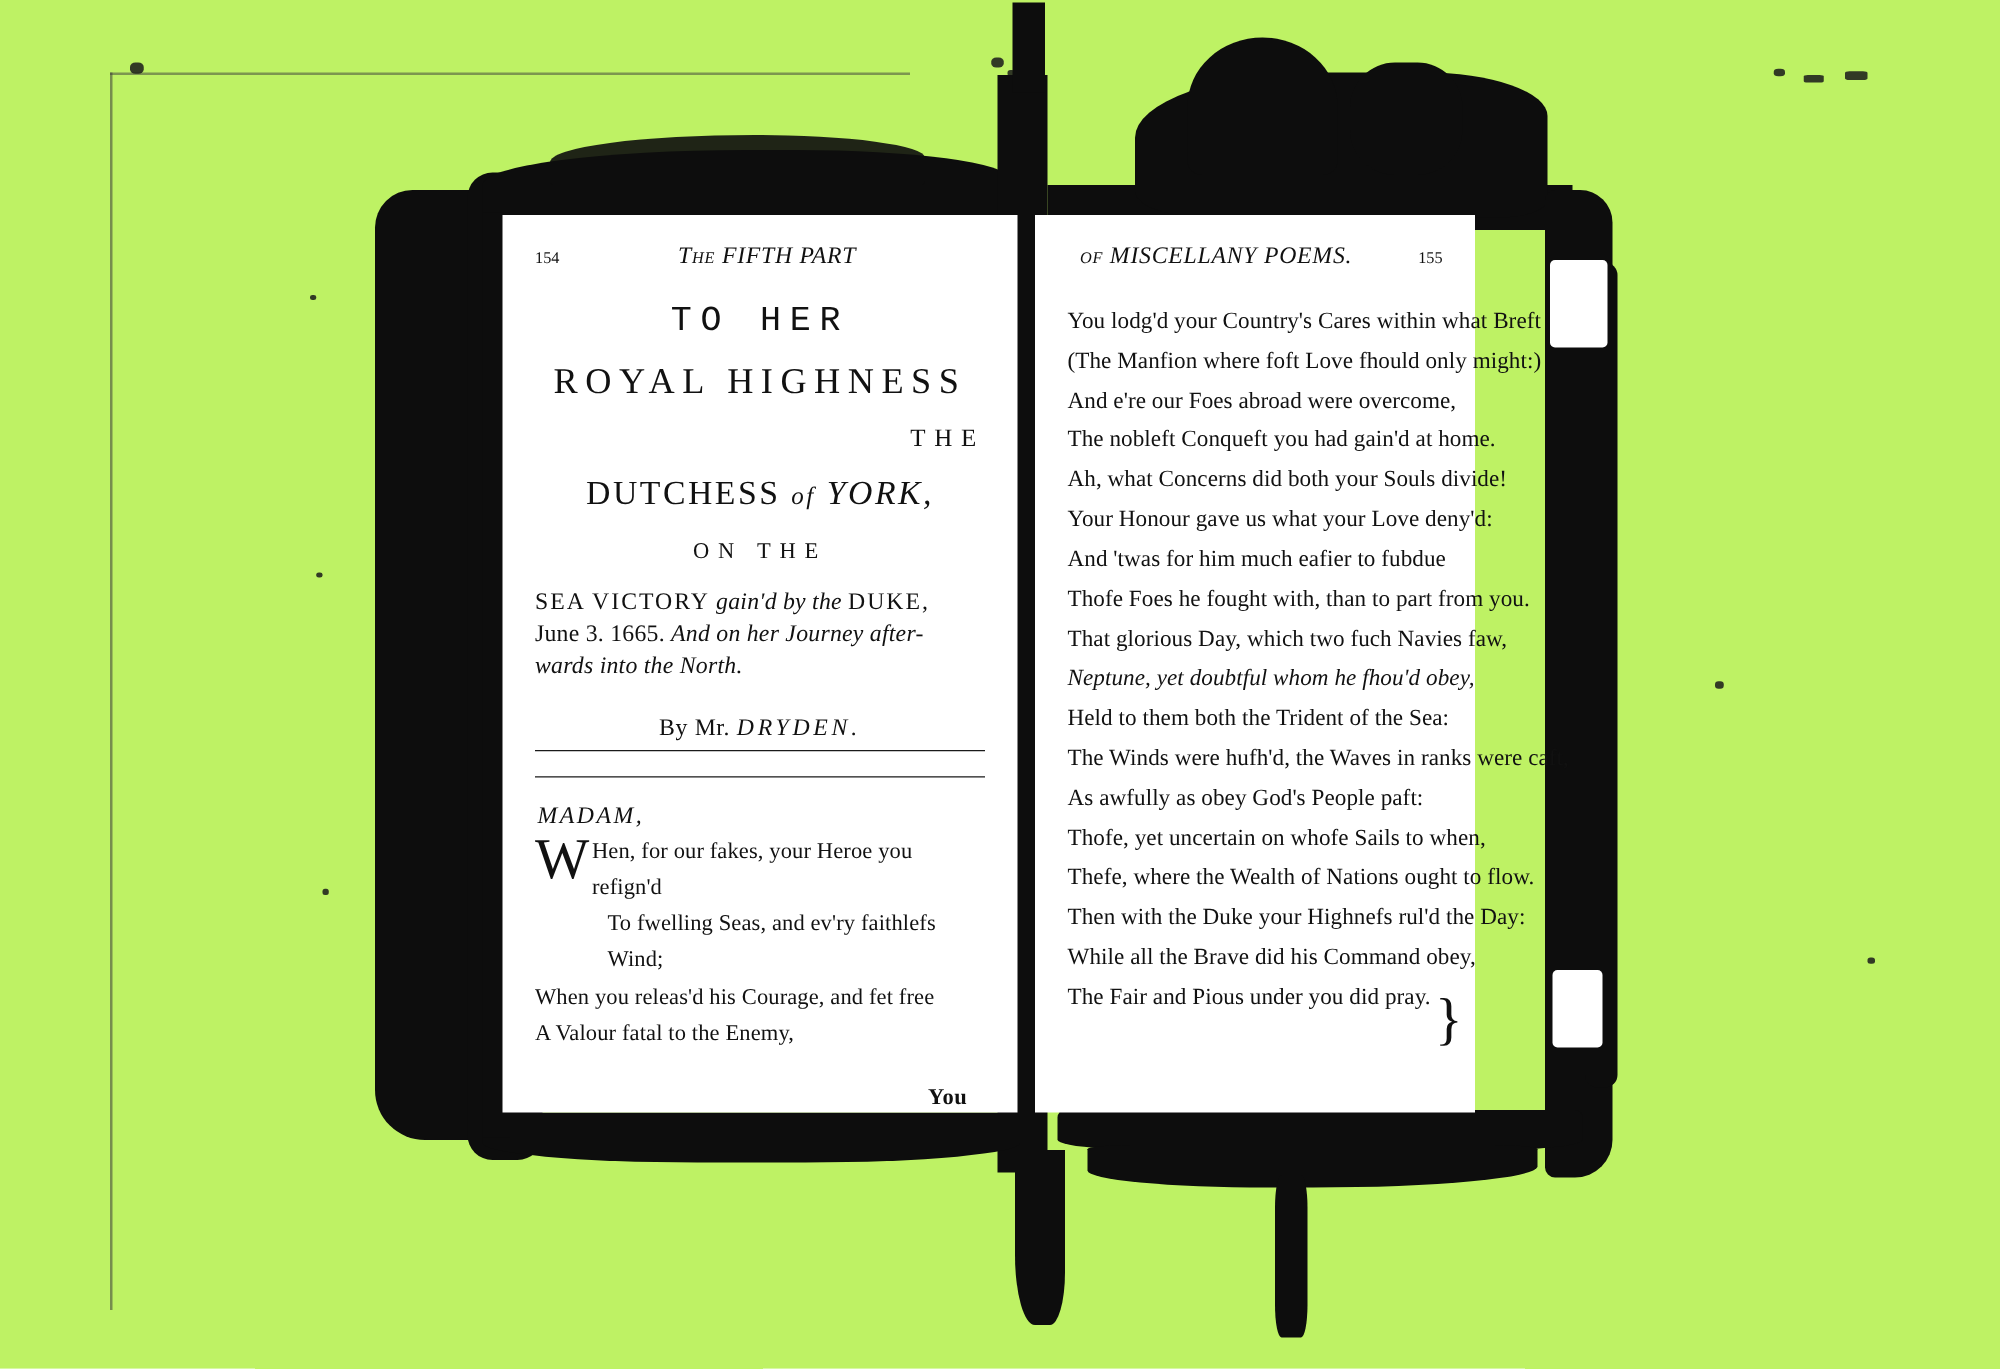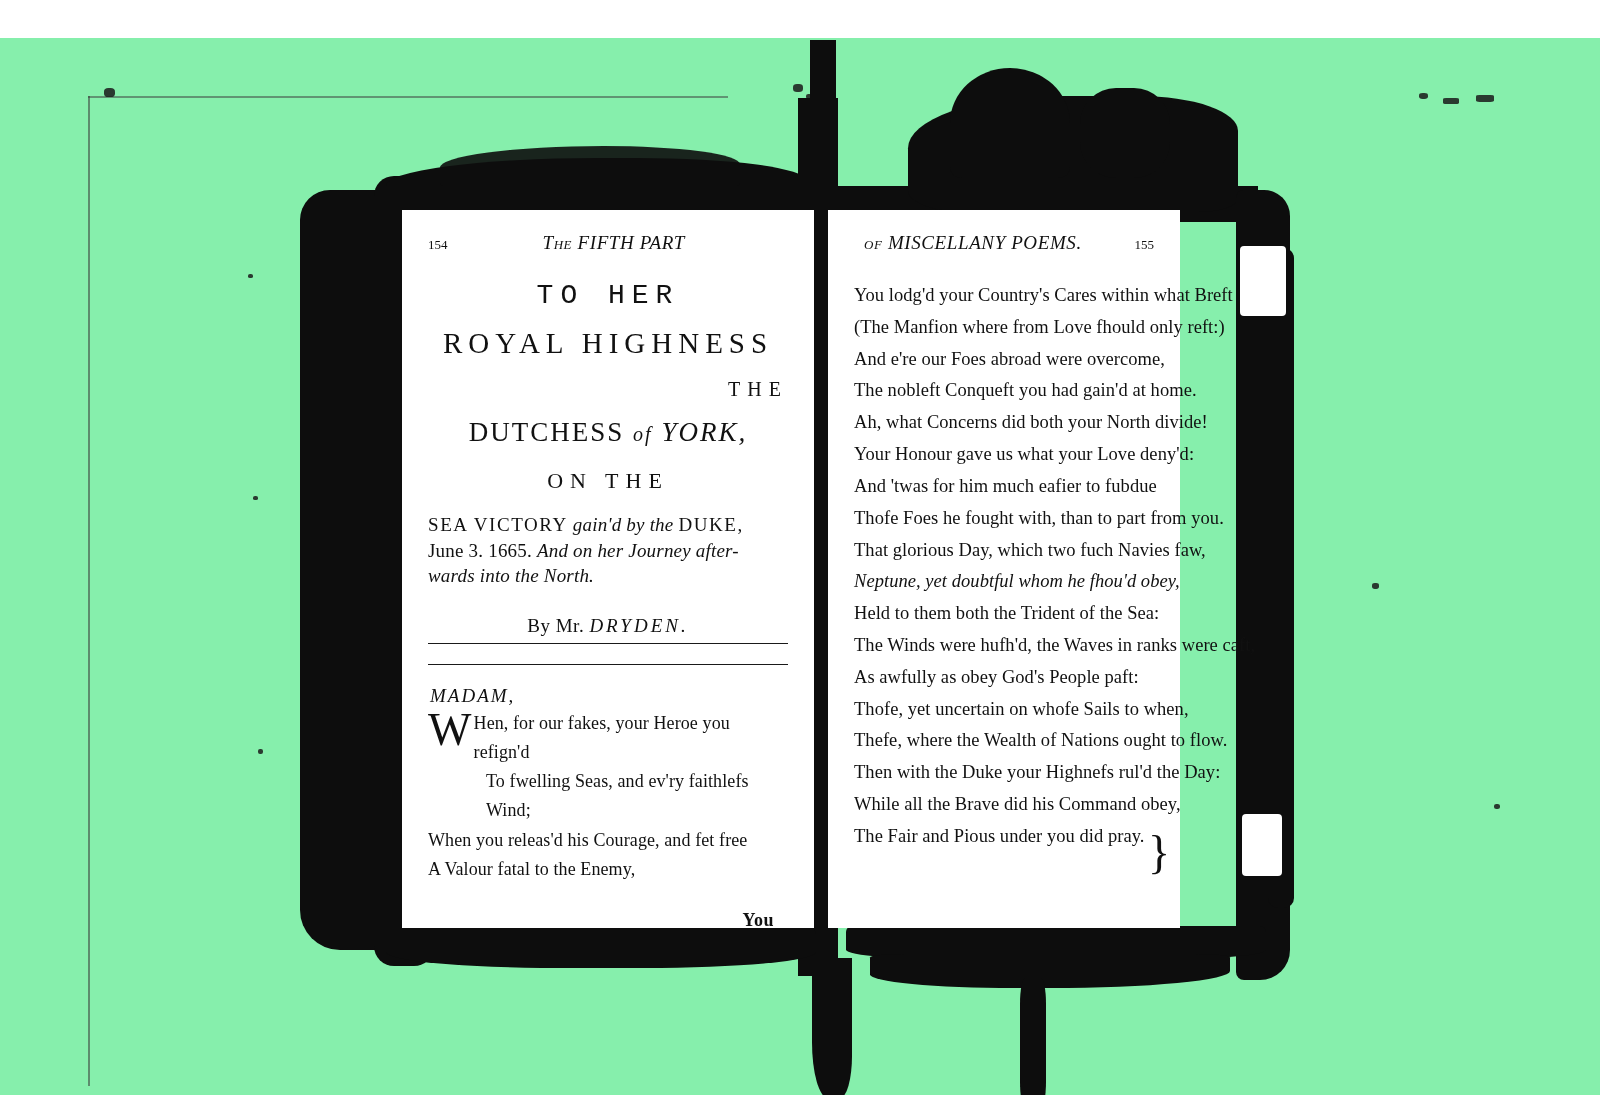--- a/index.html
+++ b/index.html
@@ -13,22 +13,21 @@
     position: relative;
     overflow: hidden;
     font-family: "Liberation Serif", serif;
     color: #111111;
   }
 
   
   #scan {
     position: absolute;
     inset: 0;
-    background: #86efac;
-    margin-top: 38px;
+    background: #bef264;
   }
   .speck {
     position: absolute;
     background: #1a1a1a;
     border-radius: 40%;
     opacity: .85;
   }
   .crop-line {
     position: absolute;
     background: #3a3a3a;
@@ -111,21 +110,21 @@
     text-align: right;
   }
   .ded .l4 {
     font-size: 27px;
     letter-spacing: 2px;
     margin: 0 0 20px 0;
   }
   .ded .l4 .sm { font-size: 20px; letter-spacing: 1px; }
   .ded .l4 .it { font-style: italic; letter-spacing: 2px;}
   .ded .l5 {
-    font-size: 22px;
+    font-size: 18px;
     letter-spacing: 7px;
     margin: 0 0 18px 0;
   }
   .ded .occasion {
     text-align: left;
     font-size: 19px;
     line-height: 1.35;
     letter-spacing: .2px;
     margin-top: 4px;
   }
@@ -306,24 +305,24 @@
         <div class="runhead right-head">
           <span class="title">
             <span>of</span>
             <span>MISCELLANY POEMS.</span>
           </span>
           <span class="folio">155</span>
         </div>
 
         <div class="verse-right">
           <span class="ln">You lodg'd your Country's Cares within what Breft</span>
-          <span class="ln">(The Manfion where from Love fhould only reft:)</span>
+          <span class="ln">(The Manfion where foft Love fhould only might:)</span>
           <span class="ln">And e're our Foes abroad were overcome,</span>
           <span class="ln">The nobleft Conqueft you had gain'd at home.</span>
-          <span class="ln">Ah,  what Concerns did both your North divide!</span>
+          <span class="ln">Ah,  what Concerns did both your Souls divide!</span>
           <span class="ln">Your Honour gave us what your Love deny'd:</span>
           <span class="ln">And 'twas for him much eafier to fubdue</span>
           <span class="ln">Thofe Foes he fought with, than to part from you.</span>
           <span class="ln">That glorious Day,  which two fuch Navies faw,</span>
           <span class="ln it">Neptune,  yet doubtful whom he fhou'd obey,</span>
           <span class="ln">Held to them both the Trident of the Sea:</span>
           <span class="ln">The Winds were hufh'd, the Waves in ranks were caft,</span>
           <span class="ln">As awfully as obey God's People paft:</span>
           <span class="ln">Thofe,  yet uncertain on whofe Sails to when,</span>
           <span class="ln">Thefe, where the Wealth of Nations ought to flow.</span>

